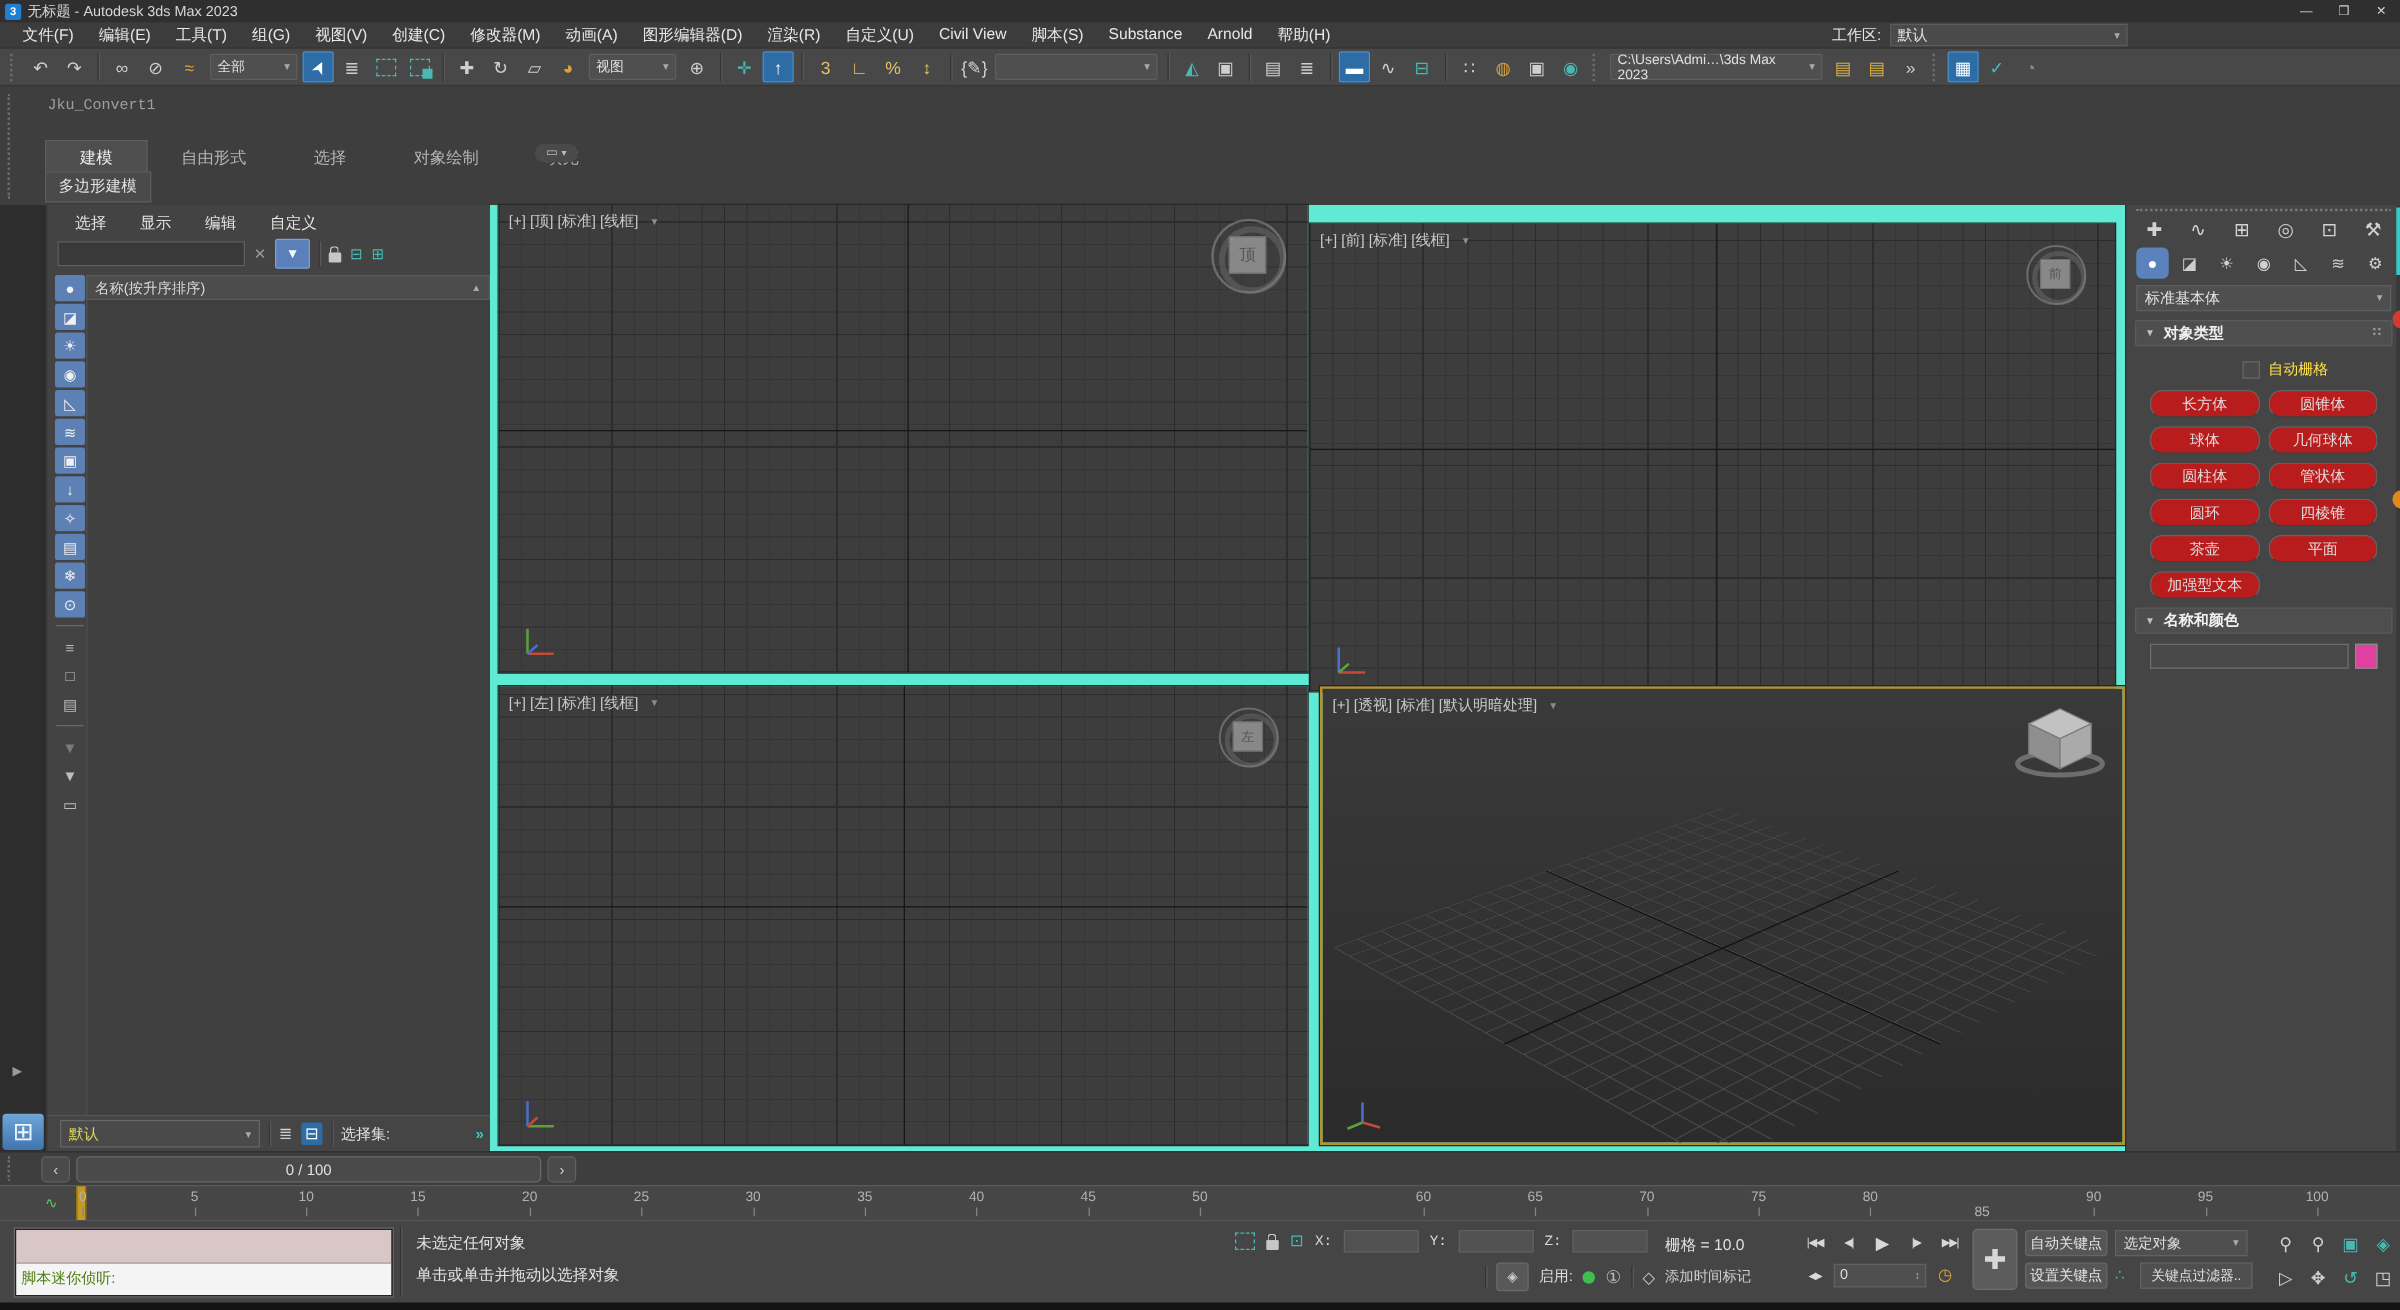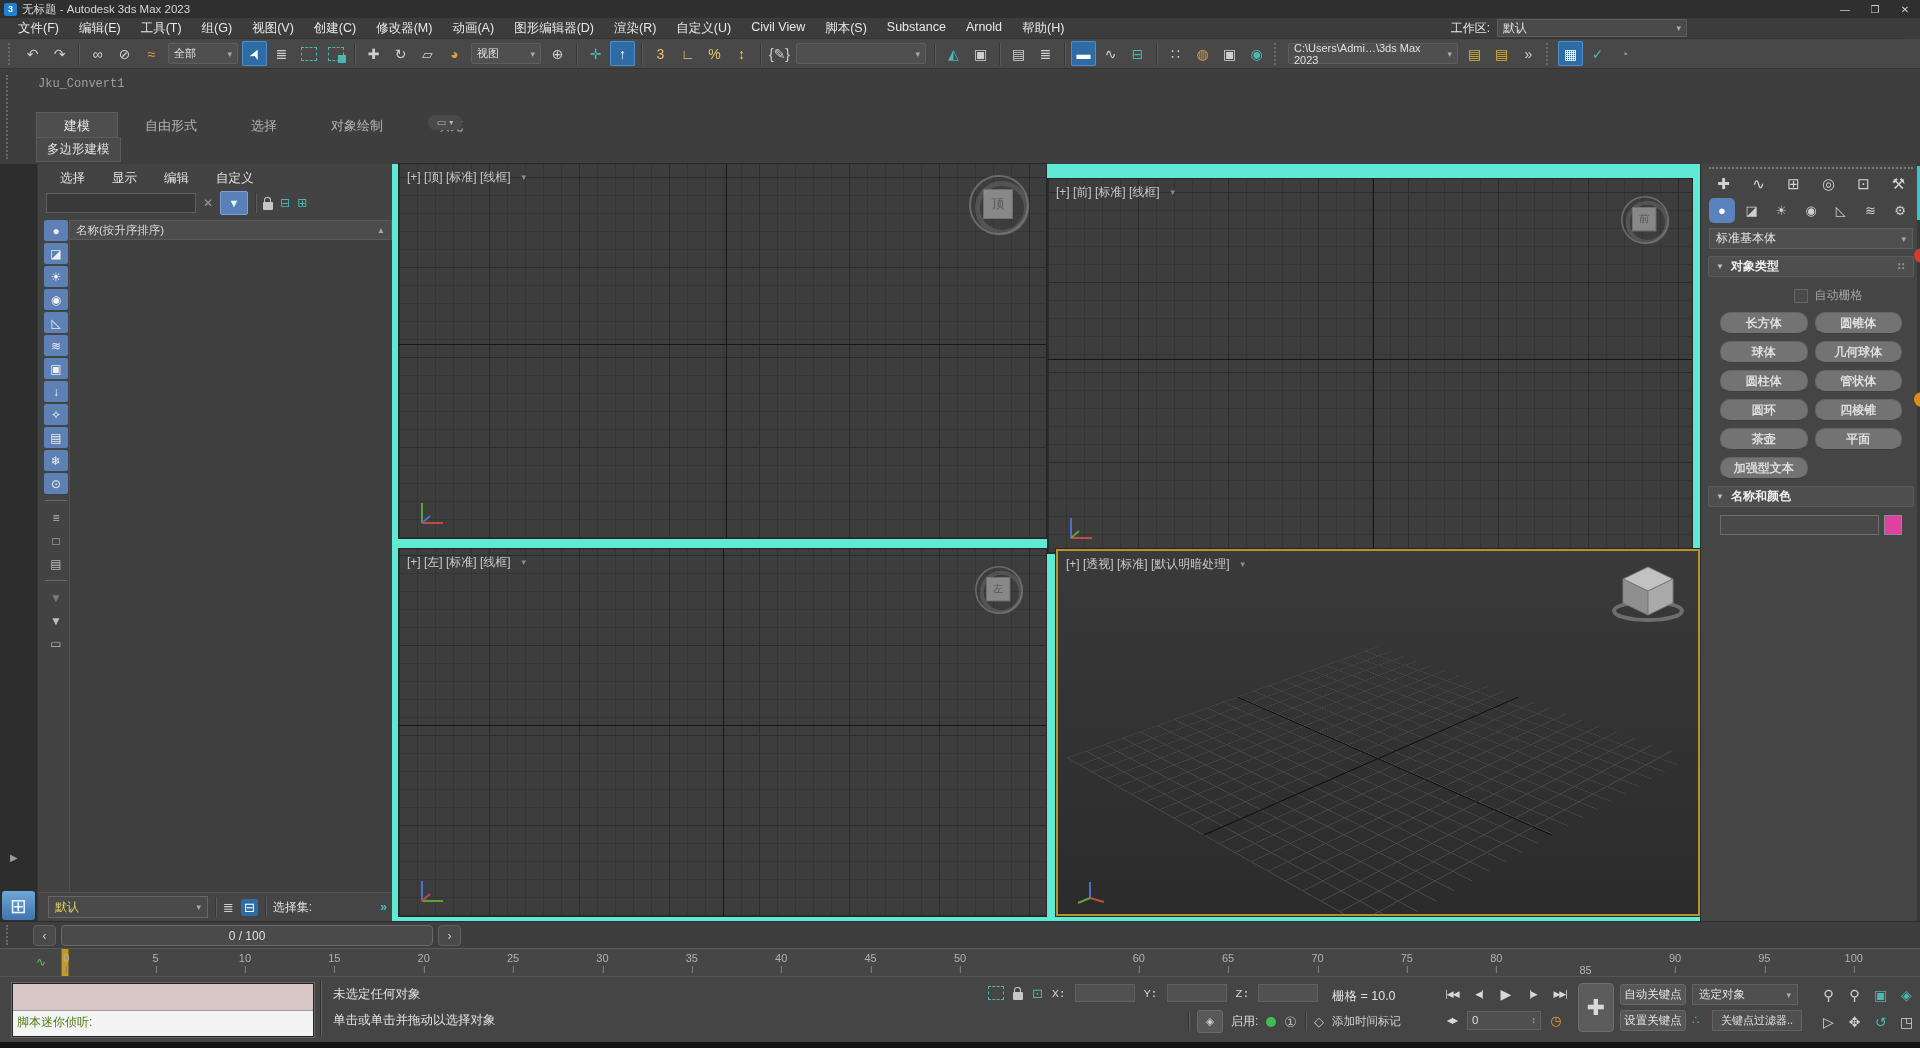--- a/index.html
+++ b/index.html
@@ -9,21 +9,21 @@
 
   
   .titlebar{position:absolute;left:0;top:0;right:0;height:18px;background:#2f2f2f;display:flex;align-items:center;}
   .app-icon{width:13px;height:13px;margin:0 5px 0 4px;background:#1f7fd2;border-radius:2px;
             color:#fff;font-size:9px;font-weight:bold;display:flex;align-items:center;justify-content:center;}
   .title-text{font-size:11.5px;color:#d6d6d6;}
   .win-controls{margin-left:auto;display:flex;height:100%;}
   .win-btn{width:30px;height:100%;display:flex;align-items:center;justify-content:center;font-size:10px;color:#cfcfcf;}
 
   
-  .menubar{position:absolute;left:0;top:18px;right:15px;height:20px;background:#3c3c3c;border-bottom:1px solid #333;
+  .menubar{position:absolute;left:0;top:18px;right:0;height:20px;background:#3c3c3c;border-bottom:1px solid #333;
            display:flex;align-items:center;padding-left:8px;font-size:12.5px;color:#e8e8e8;}
   .menu-item{padding:0 10px;white-space:nowrap;}
   .workspace{position:absolute;right:218px;top:1px;display:flex;align-items:center;gap:7px;font-size:12px;}
   .ws-dd{width:178px;height:16px;background:#4a4a4a;border:1px solid #5c5c5c;display:flex;align-items:center;
          padding:0 5px;font-size:12px;color:#e0e0e0;}
   .ws-dd .arr{margin-left:auto;font-size:9px;color:#aaa;}
 
   
   .toolbar{position:absolute;left:0;top:39px;right:0;height:29px;background:#484848;border-bottom:1px solid #353535;
            display:flex;align-items:center;padding-left:4px;}
@@ -127,25 +127,25 @@
   .cp-cat{width:26px;height:25px;display:flex;align-items:center;justify-content:center;font-size:13px;color:#cfcfcf;border-radius:5px;}
   .cp-cat.active{background:#5b82bc;color:#fff;}
   .cp-dd{margin:3px 8px 0;height:19px;background:#4f4f4f;border:1px solid #5e5e5e;display:flex;align-items:center;
          padding:0 6px;font-size:12px;color:#e4e4e4;}
   .cp-dd .arr{margin-left:auto;font-size:9px;color:#aaa;}
   .rollout{margin:7px 7px 0;}
   .roll-head{height:19px;background:#4e4e4e;border:1px solid #5b5b5b;border-radius:2px;display:flex;align-items:center;
              gap:7px;padding:0 7px;font-size:12px;font-weight:bold;color:#f0f0f0;}
   .roll-arr{font-size:8px;color:#c0c0c0;}
   .roll-grip{margin-left:auto;color:#9a9a9a;font-size:10px;letter-spacing:1px;}
-  .autogrid{display:flex;align-items:center;gap:7px;justify-content:center;margin:10px 0 2px 34px;font-size:12px;color:#a3a3a3;}
+  .autogrid{display:flex;align-items:center;gap:7px;justify-content:center;margin:10px 0 2px 34px;font-size:12px;color:#fde047;}
   .chk{width:12px;height:12px;background:#4a4a4a;border:1px solid #666;}
   .obj-grid{display:grid;grid-template-columns:1fr 1fr;gap:7px 7px;margin:8px 12px 0;}
-  .obj-btn{height:20px;background:#737373;border:1px solid #656565;border-bottom-color:#3e3e3e;border-radius:10px;
-           display:flex;align-items:center;justify-content:center;font-size:12px;color:#dedede;font-weight:bold;}
+  .obj-btn{height:20px;background:#b91c1c;border:1px solid #656565;border-bottom-color:#3e3e3e;border-radius:10px;
+           display:flex;align-items:center;justify-content:center;font-size:12px;color:#dedede;}
   .name-row{display:flex;gap:5px;margin:8px 12px 0;}
   .name-input{flex:1;height:18px;background:#494949;border:1px solid #6e6e6e;}
   .swatch{width:18px;height:20px;border:1px solid #8a8a8a;box-sizing:border-box;}
   .cp-scroll{position:absolute;right:0;top:0;width:4px;bottom:0;background:#393939;}
   .cp-thumb{position:absolute;right:0;top:2px;width:4px;height:54px;background:#35c8c4;}
   .edge-dot{position:absolute;width:15px;height:15px;border-radius:50%;right:-8px;}
 
   
   .tslider{position:absolute;left:0;top:921px;right:0;height:27px;background:#3e3e3e;border-top:1px solid #2c2c2c;}
   .ts-hd{position:absolute;left:6px;top:3px;height:20px;border-left:2px dotted #6a6a6a;}

